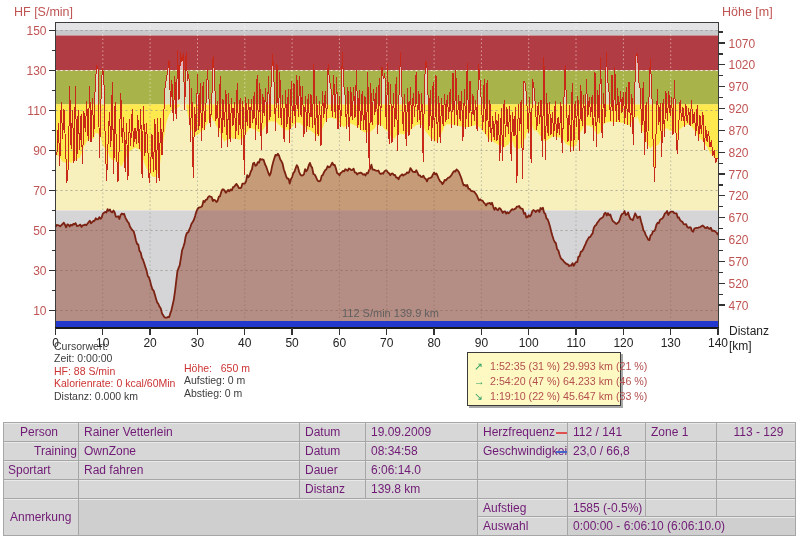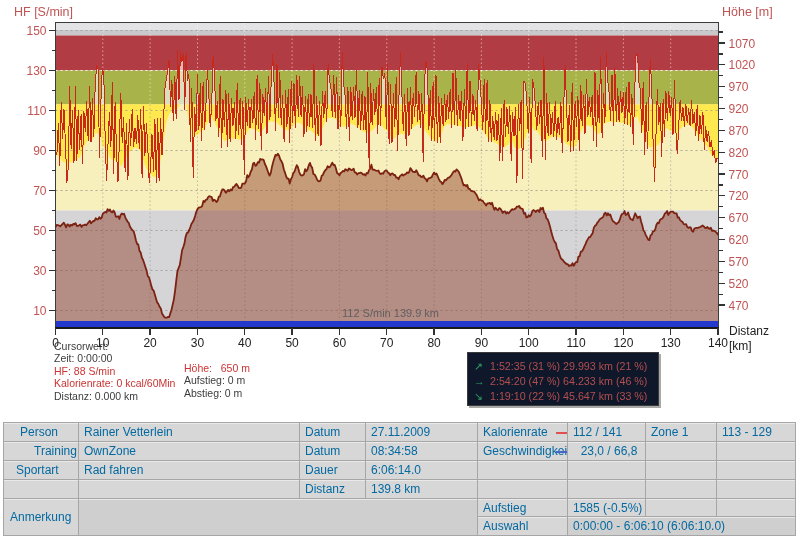--- a/index.html
+++ b/index.html
@@ -1,22 +1,22 @@
 <!DOCTYPE html>
 <html><head><meta charset="utf-8"><style>
 * { margin:0; padding:0; box-sizing:border-box; }
 body { width:800px; height:539px; background:#ffffff; font-family:"Liberation Sans", sans-serif; position:relative; overflow:hidden; }
 .abs { position:absolute; }
 .blk { font-size:10.5px; color:#3c3c3c; line-height:12.4px; white-space:nowrap; }
 .red { color:#cc3333; }
-#sumbox { left:467px; top:352px; width:192px; height:54px; background:#0f172a; border:1px solid #3a3a3a;
+#sumbox { left:467px; top:352px; width:154px; height:54px; background:#fef9c3; border:1px solid #3a3a3a;
   box-shadow:2px 2px 0 #a8a8a8; font-size:10.7px; color:#b34f4f; padding:6px 0 0 6px; line-height:15px; white-space:nowrap;}
 #sumbox .ar { color:#2fa065; display:inline-block; width:13px;}
 table.t { border-collapse:collapse; table-layout:fixed; width:792px; }
-table.t td { background:#d7d7d7; border:1px solid #a6a6a6; font-size:12px; color:#0369a1;
+table.t td { background:#d7d7d7; border:1px solid #a6a6a6; font-size:12px; color:#701a75;
   height:18.9px; padding:0 0 0 5px; overflow:hidden; white-space:nowrap;
   box-shadow:inset 0 1px 0 #e9e9e9; }
 </style></head><body>
 <div class="abs" style="left:0;top:0;"><svg width="800" height="420" viewBox="0 0 800 420">
       <rect x="55.5" y="22.5" width="662.5" height="13.0" fill="#c9c9cb"></rect>
       <rect x="55.5" y="22.5" width="662.5" height="7.5" fill="#e3e3e5"></rect>
       <rect x="55.5" y="35.5" width="662.5" height="35" fill="#b23c44"></rect>
       <rect x="55.5" y="70.5" width="662.5" height="34" fill="#a8b44a"></rect>
       <rect x="55.5" y="104.5" width="662.5" height="106" fill="#ffe94f"></rect>
       <rect x="55.5" y="210.5" width="662.5" height="117.5" fill="#95959f"></rect>
@@ -185,38 +185,38 @@
         <col style="width:90px">
         <col style="width:78px">
         <col style="width:71px">
         <col style="width:79px">
       </colgroup>
 <tbody>
         <tr>
           <td style="padding-left:16px">Person</td>
           <td>Rainer Vetterlein</td>
           <td>Datum</td>
-          <td>27.11.2009</td>
-          <td>Kalorienrate</td>
+          <td>19.09.2009</td>
+          <td>Herzfrequenz</td>
           <td style="text-align:left">112 / 141</td>
           <td>Zone 1</td>
-          <td style="text-align:left">113 - 129</td>
+          <td style="text-align:center">113 - 129</td>
         </tr>
 <tr>
           <td style="padding-left:30px">Training</td>
           <td>OwnZone</td>
           <td>Datum</td>
           <td>08:34:58</td>
           <td>Geschwindigkeit</td>
-          <td style="text-align:center">23,0 / 66,8</td>
-          <td></td>
-          <td></td>
-        </tr>
-<tr>
-          <td style="padding-left:12px">Sportart</td>
+          <td style="">23,0 / 66,8</td>
+          <td></td>
+          <td></td>
+        </tr>
+<tr>
+          <td style="padding-left:4px">Sportart</td>
           <td>Rad fahren</td>
           <td>Dauer</td>
           <td>6:06:14.0</td>
           <td></td>
           <td></td>
           <td></td>
           <td></td>
         </tr>
 <tr>
           <td></td>

